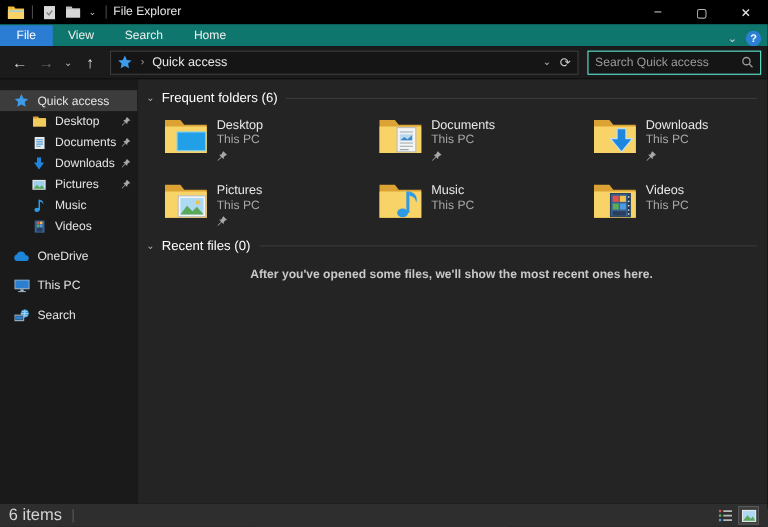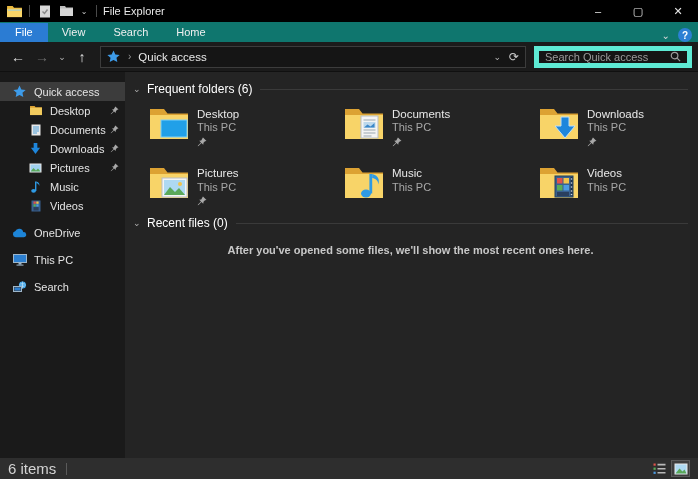--- a/index.html
+++ b/index.html
@@ -38,21 +38,21 @@
   .nav-btn.disabled { color:#6b6b6b; }
   .nav-btn.small { font-size:9px; width:12px; color:#b8b8b8; }
   .addressbox { flex:1; height:22px; background:#151515; border:1px solid #3c3c3c; display:flex;
                 align-items:center; padding:0 4px 0 6px; margin:0 4px; }
   .addr-star { font-size:12px; color:#3d9be9; line-height:1; }
   .addr-chev { color:#9a9a9a; font-size:10px; margin:0 7px 0 8px; }
   .addr-text { color:#e8e8e8; font-size:11.5px; }
   .addr-right { margin-left:auto; display:flex; align-items:center; gap:8px; padding-right:2px; }
   .addr-dd { color:#b8b8b8; font-size:9px; }
   .addr-refresh { color:#c8c8c8; font-size:12px; }
-  .searchbox { width:158px; height:22px; background:#151515; border:5px solid #5eead4; display:flex;
+  .searchbox { width:158px; height:22px; background:#151515; border:1px solid #5eead4; display:flex;
                align-items:center; padding:0 6px; }
   .searchbox input { flex:1; background:transparent; border:none; outline:none; color:#d0d0d0;
                      font-size:11px; font-family:inherit; min-width:0; }
   .searchbox input::placeholder { color:#9a9a9a; }
 
   
   .main { flex:1; display:flex; min-height:0; }
   .sidebar { width:125px; background:#1a1a1a; padding-top:10px; flex-shrink:0; overflow:hidden; }
   .side-item { height:19px; display:flex; align-items:center; padding-left:24px; padding-right:6px;
                color:#e4e4e4; font-size:11px; white-space:nowrap; }

